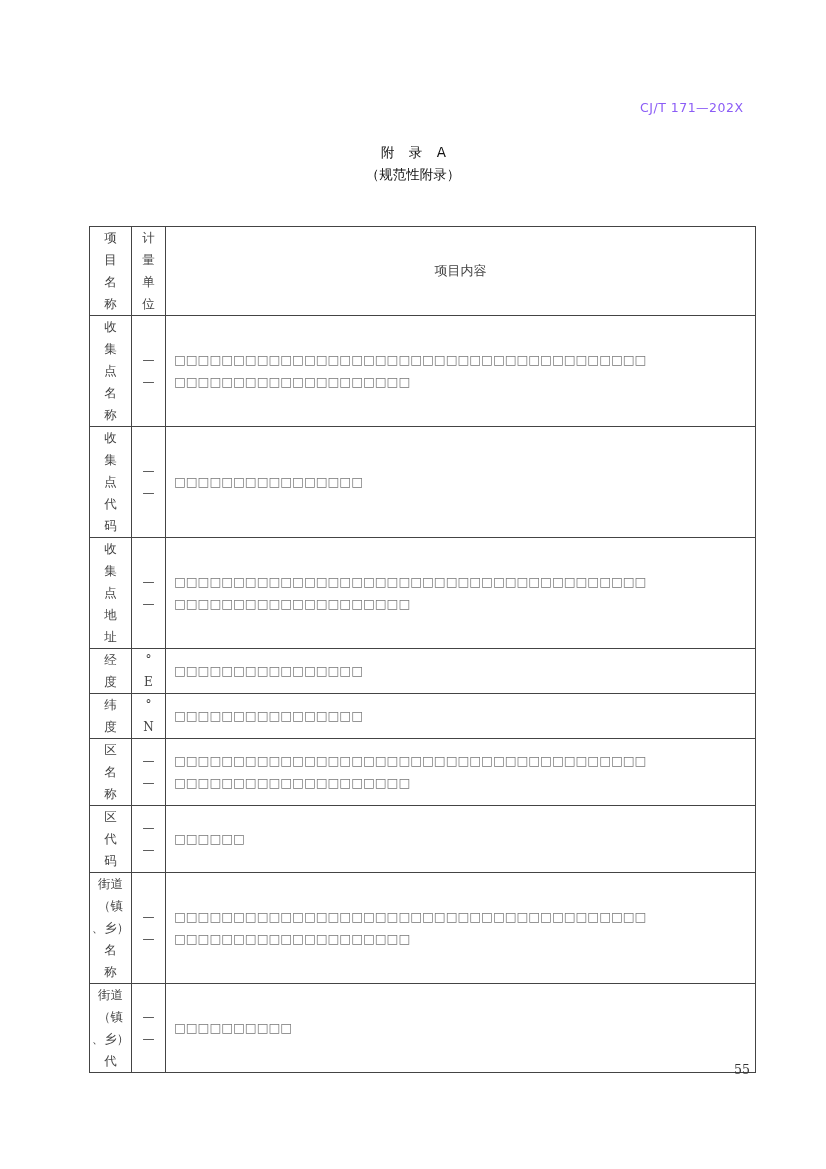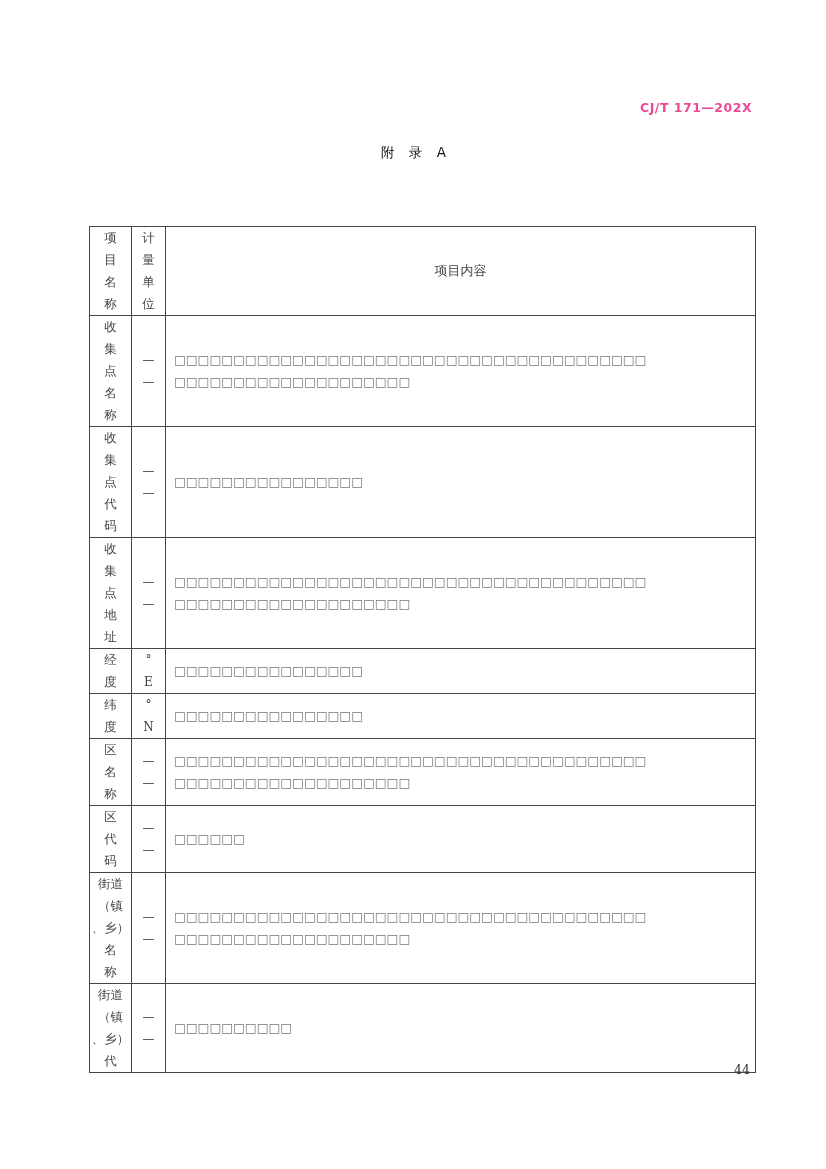--- a/index.html
+++ b/index.html
@@ -1,17 +1,17 @@
 <!DOCTYPE html>
 <html><head>
 <meta charset="utf-8">
 <style>
   html, body { margin:0; padding:0; background:#fff; }
   body { width:826px; height:1169px; position:relative; font-family:"DejaVu Serif", serif; color:#222; overflow:hidden; }
-  .hdr-std { position:absolute; left:640px; top:100px; font-family:"DejaVu Sans", sans-serif; font-size:12.5px; letter-spacing:0.5px; color:#ec4899;font-weight:bold; }
+  .hdr-std { position:absolute; left:640px; top:100px; font-family:"DejaVu Sans", sans-serif; font-size:12.5px; letter-spacing:0.5px; color:#8b5cf6; }
   .title-block { position:absolute; left:0; width:826px; top:141px; text-align:center; font-family:"DejaVu Sans", sans-serif; color:#111; }
   .title-block div { font-size:13.5px; line-height:22px; height:22px; }
   .title-block .t1 { letter-spacing:5px;margin-left:6px; }
   table.form { position:absolute; left:89px; top:226px; width:667px; border-collapse:collapse; table-layout:fixed; font-size:12.5px; }
   table.form td { border:1.3px solid #444; padding:0; vertical-align:middle; }
   td.c-name { width:41px; text-align:center; }
   td.c-unit { width:33px; text-align:center; color:#444; }
   td.c-content { padding-left:8px !important; }
   .v { line-height:22px; color:#444; }
   .unit { line-height:18px; font-size:12px; }
@@ -19,20 +19,21 @@
   .hdr-content { text-align:center; color:#444; font-size:13px; }
   .page-num { position:absolute; left:734px; top:1062px; font-size:12.5px; color:#333; }
 </style>
 </head>
 <body>
 
 <div class="hdr-std">CJ/T  171—202X</div>
 
 <div class="title-block">
   <div class="t1">附 录 A</div>
+  <div>（规范性附录）</div>
 </div>
 
 <table class="form">
   <tbody id="tbody">
     <tr style="height:87px;">
       <td class="c-name">
         <div class="v">项</div>
           <div class="v">目</div>
           <div class="v">名</div>
           <div class="v">称</div>
@@ -178,13 +179,13 @@
           <div class="unit" style="line-height: 22px;">—</div>
           <div class="unit" style="line-height: 22px;">—</div>
         </td>
         <td class="c-content">
           <div class="boxes">□□□□□□□□□□</div>
         </td>
       </tr>
     </tbody>
 </table>
 
-<div class="page-num">44</div>
+<div class="page-num">55</div>
 
 </body></html>

